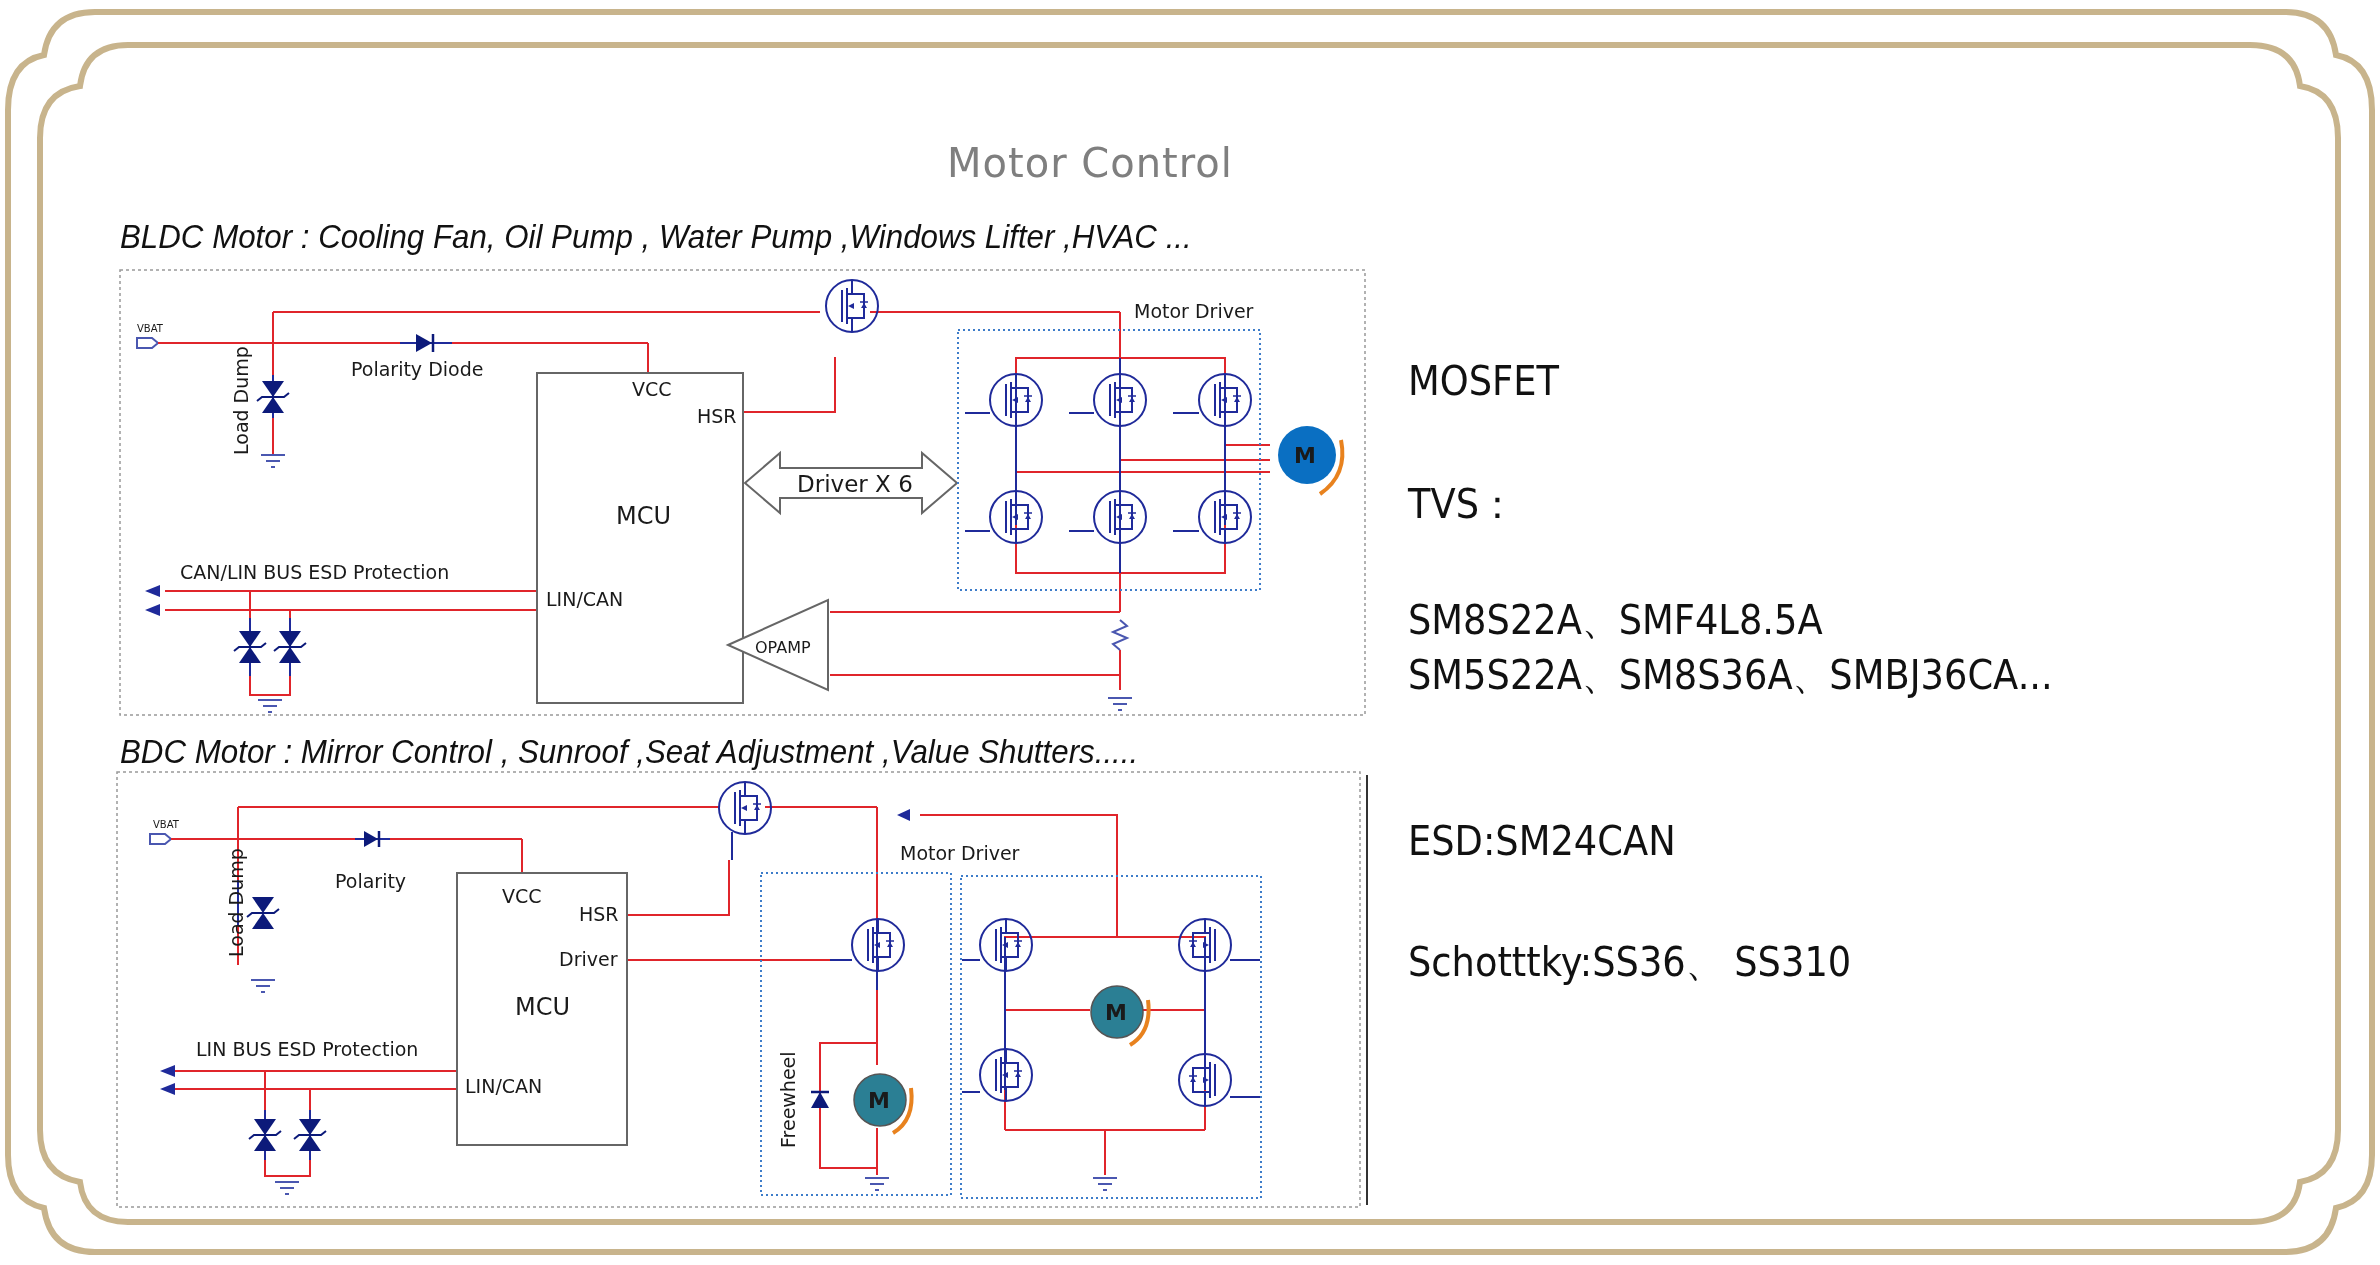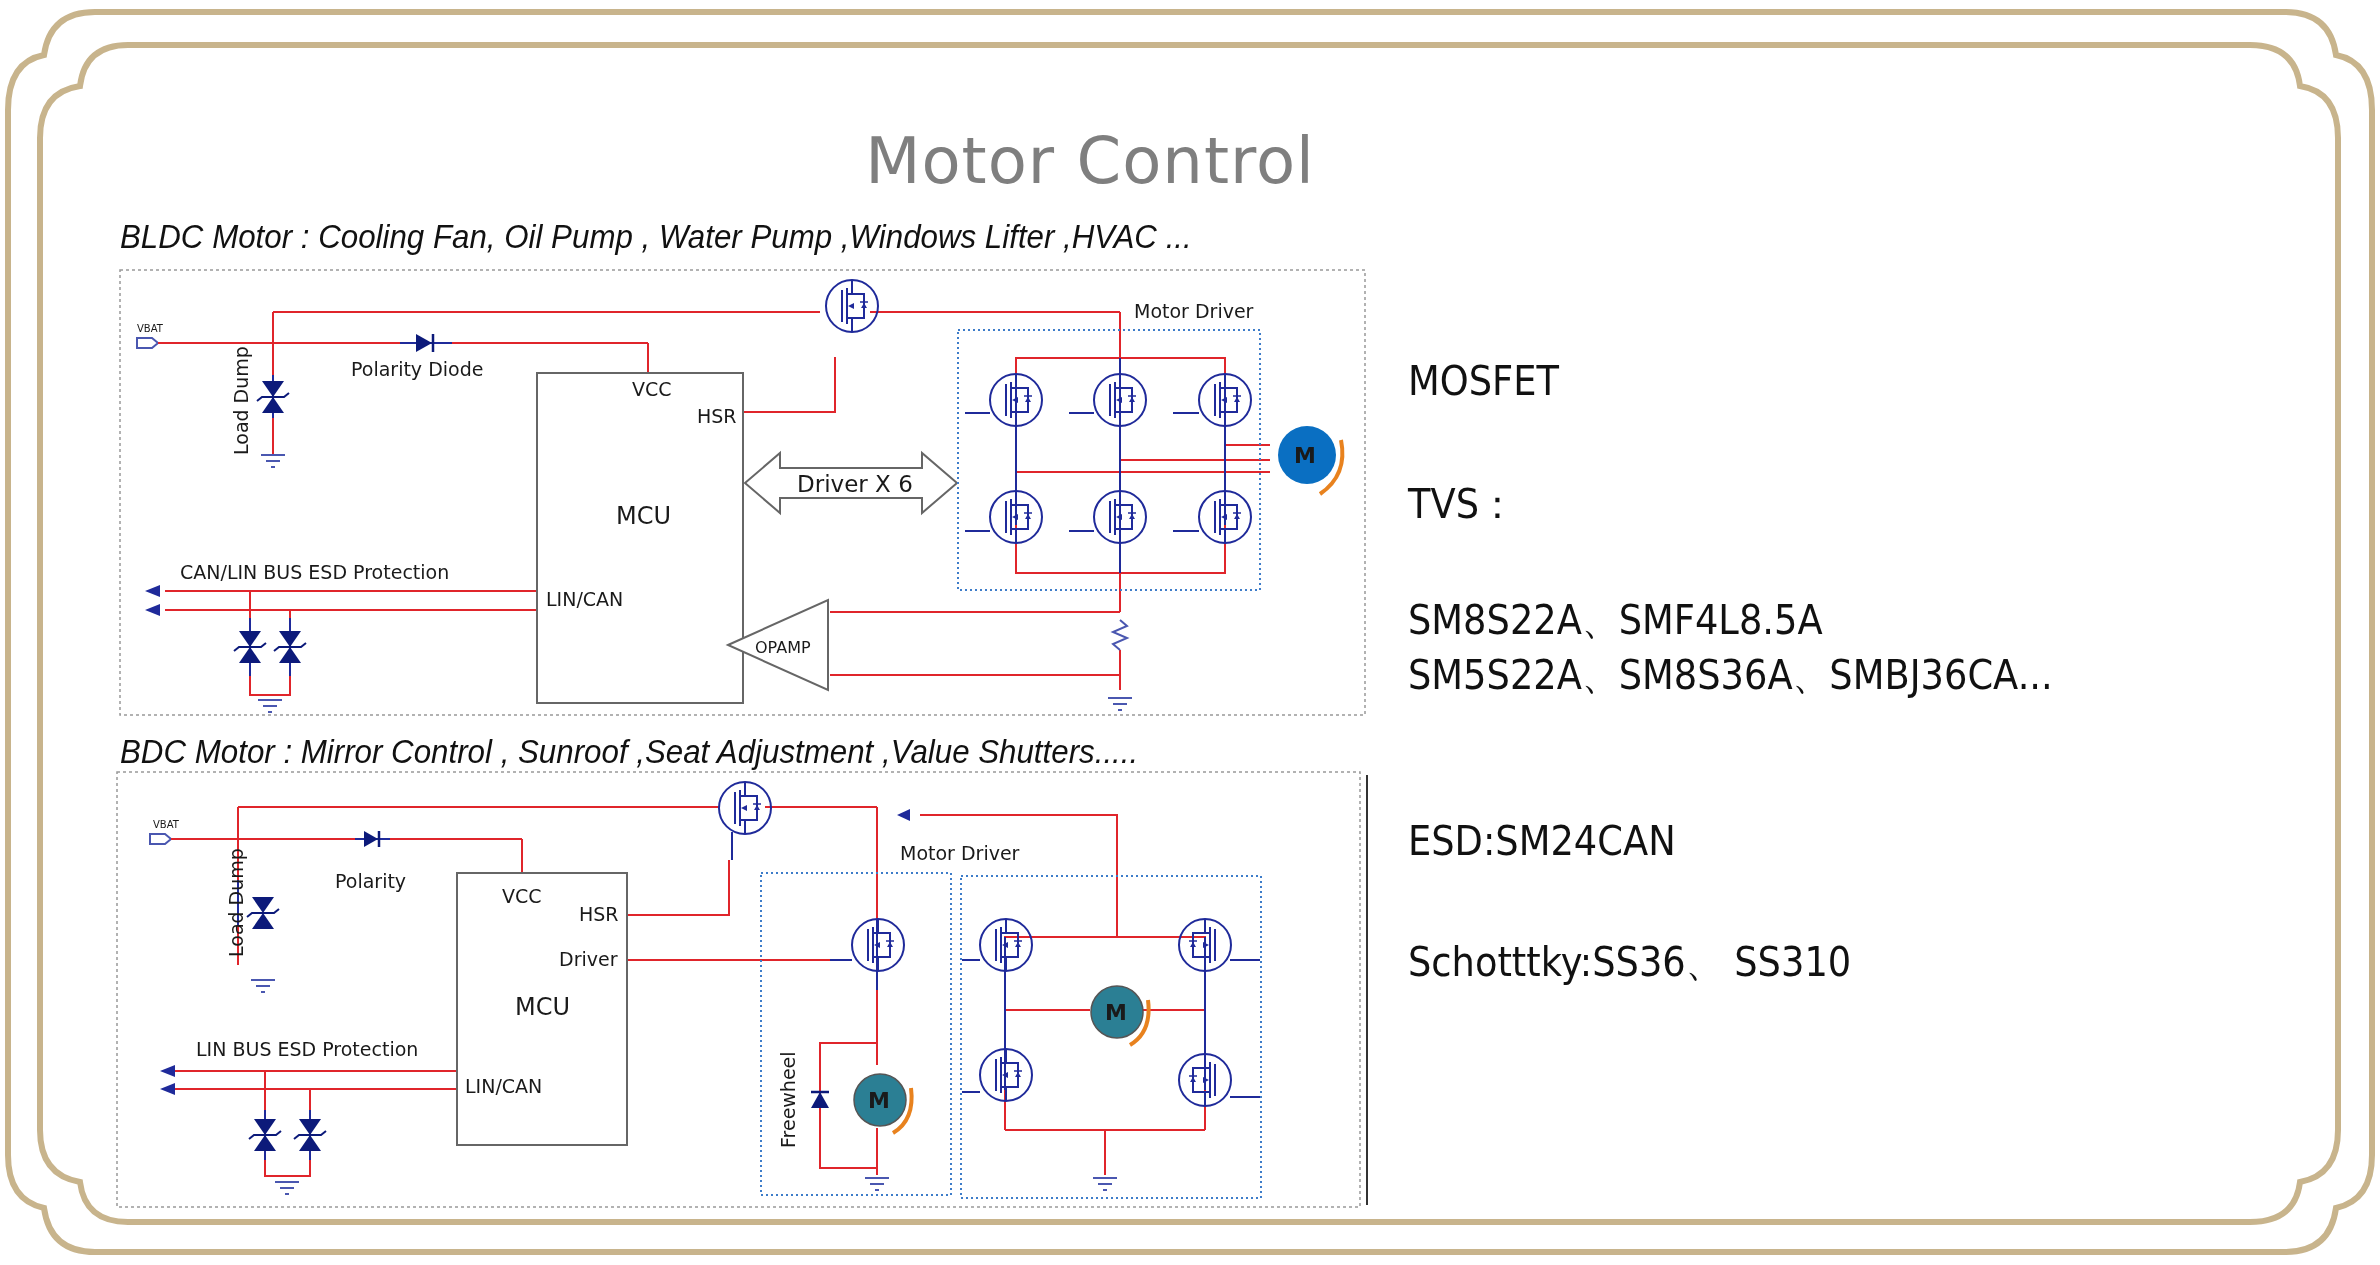--- a/index.html
+++ b/index.html
@@ -1,20 +1,20 @@
 <!DOCTYPE html>
 <html><head>
 <meta charset="utf-8">
 <style>
   html, body { margin: 0; padding: 0; background: #ffffff; }
   body { width: 2380px; height: 1265px; position: relative; overflow: hidden;
          font-family: "Liberation Sans", "DejaVu Sans", sans-serif; }
   #frame { position: absolute; left: 0; top: 0; width: 2380px; height: 1265px; }
-  .title { position: absolute; left: 0; top: 124px; width: 2180px; text-align: center;
-           font-size: 64px; color: #7f7f7f; font-family: "DejaVu Sans", sans-serif; letter-spacing: 1px; }
+  .title { position: absolute; left: 0; top: 140px; width: 2180px; text-align: center;
+           font-size: 40px; color: #7f7f7f; font-family: "DejaVu Sans", sans-serif; letter-spacing: 1px; }
   .section-heading { position: absolute; font-style: italic; font-size: 34px; color: #111;
                      font-family: "Liberation Sans", sans-serif; transform: scaleX(0.92); transform-origin: left center;
                      white-space: nowrap; }
   #bldc-heading { left: 120px; top: 217px; }
   #bdc-heading { left: 120px; top: 732px; }
   .parts { position: absolute; left: 1408px; font-size: 40px; color: #111;
            font-family: "DejaVu Sans", sans-serif; white-space: nowrap; transform: scaleX(0.92); transform-origin: left center; }
   svg text { font-family: "DejaVu Sans", sans-serif; fill: #1a1a1a; }
 </style>
 </head>

